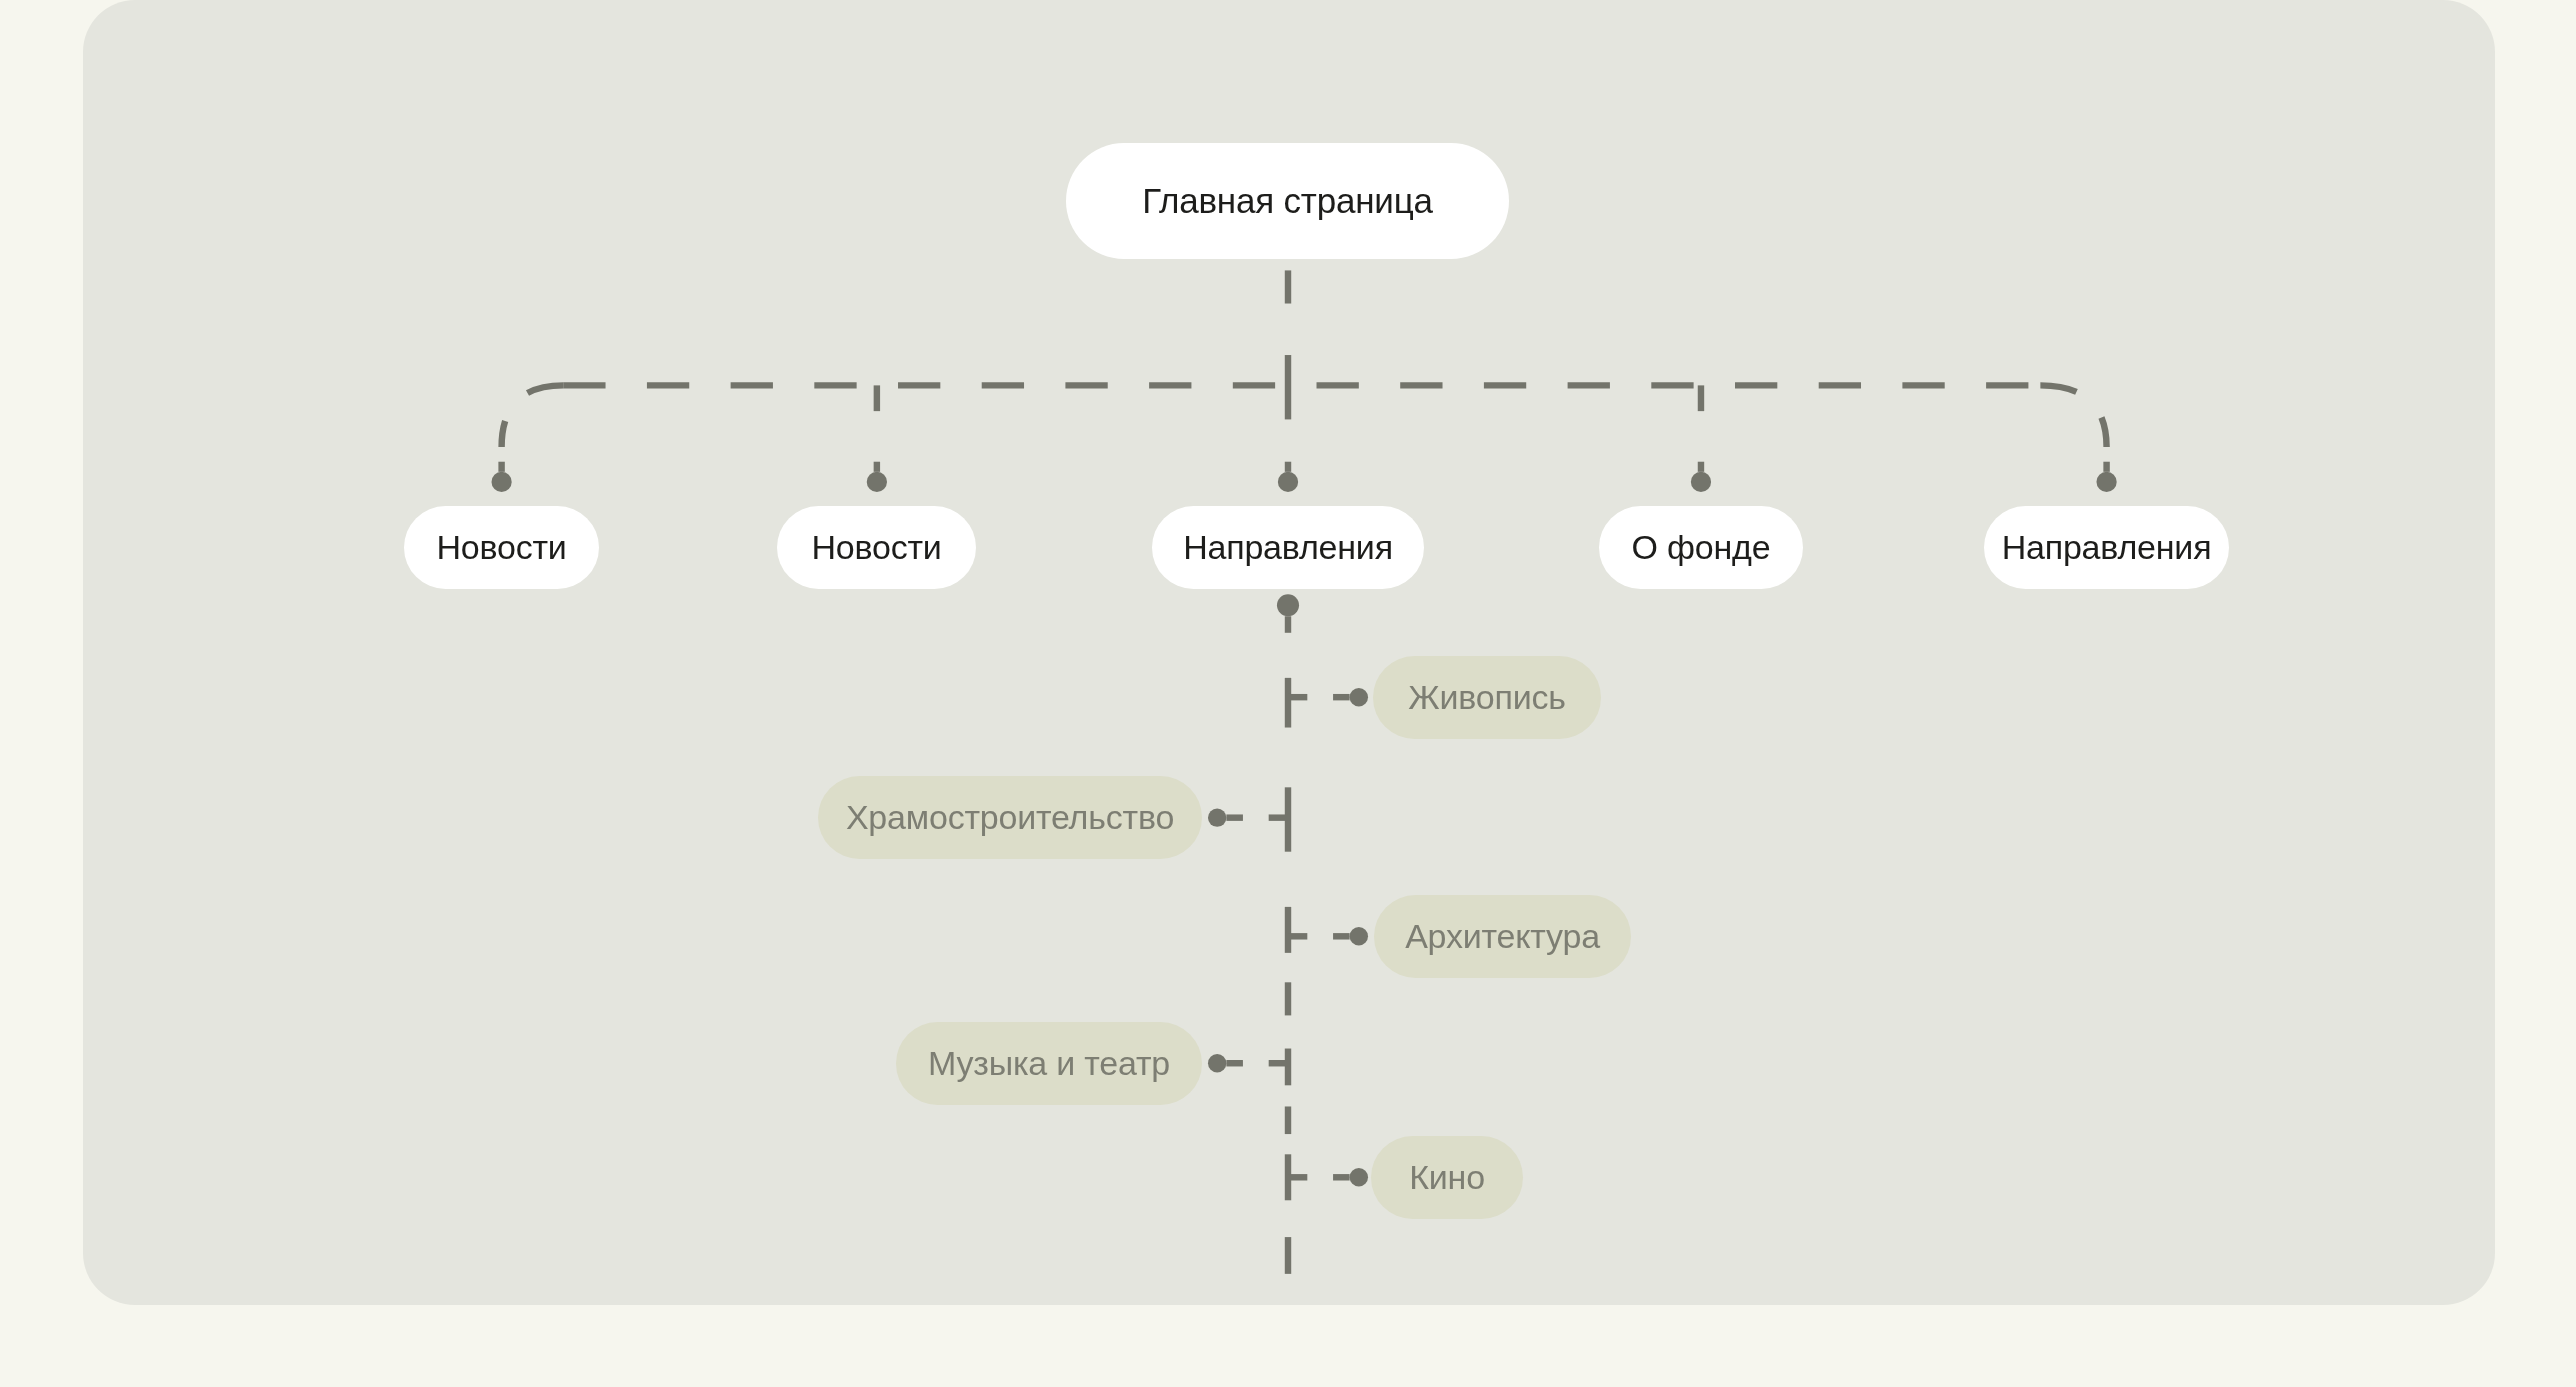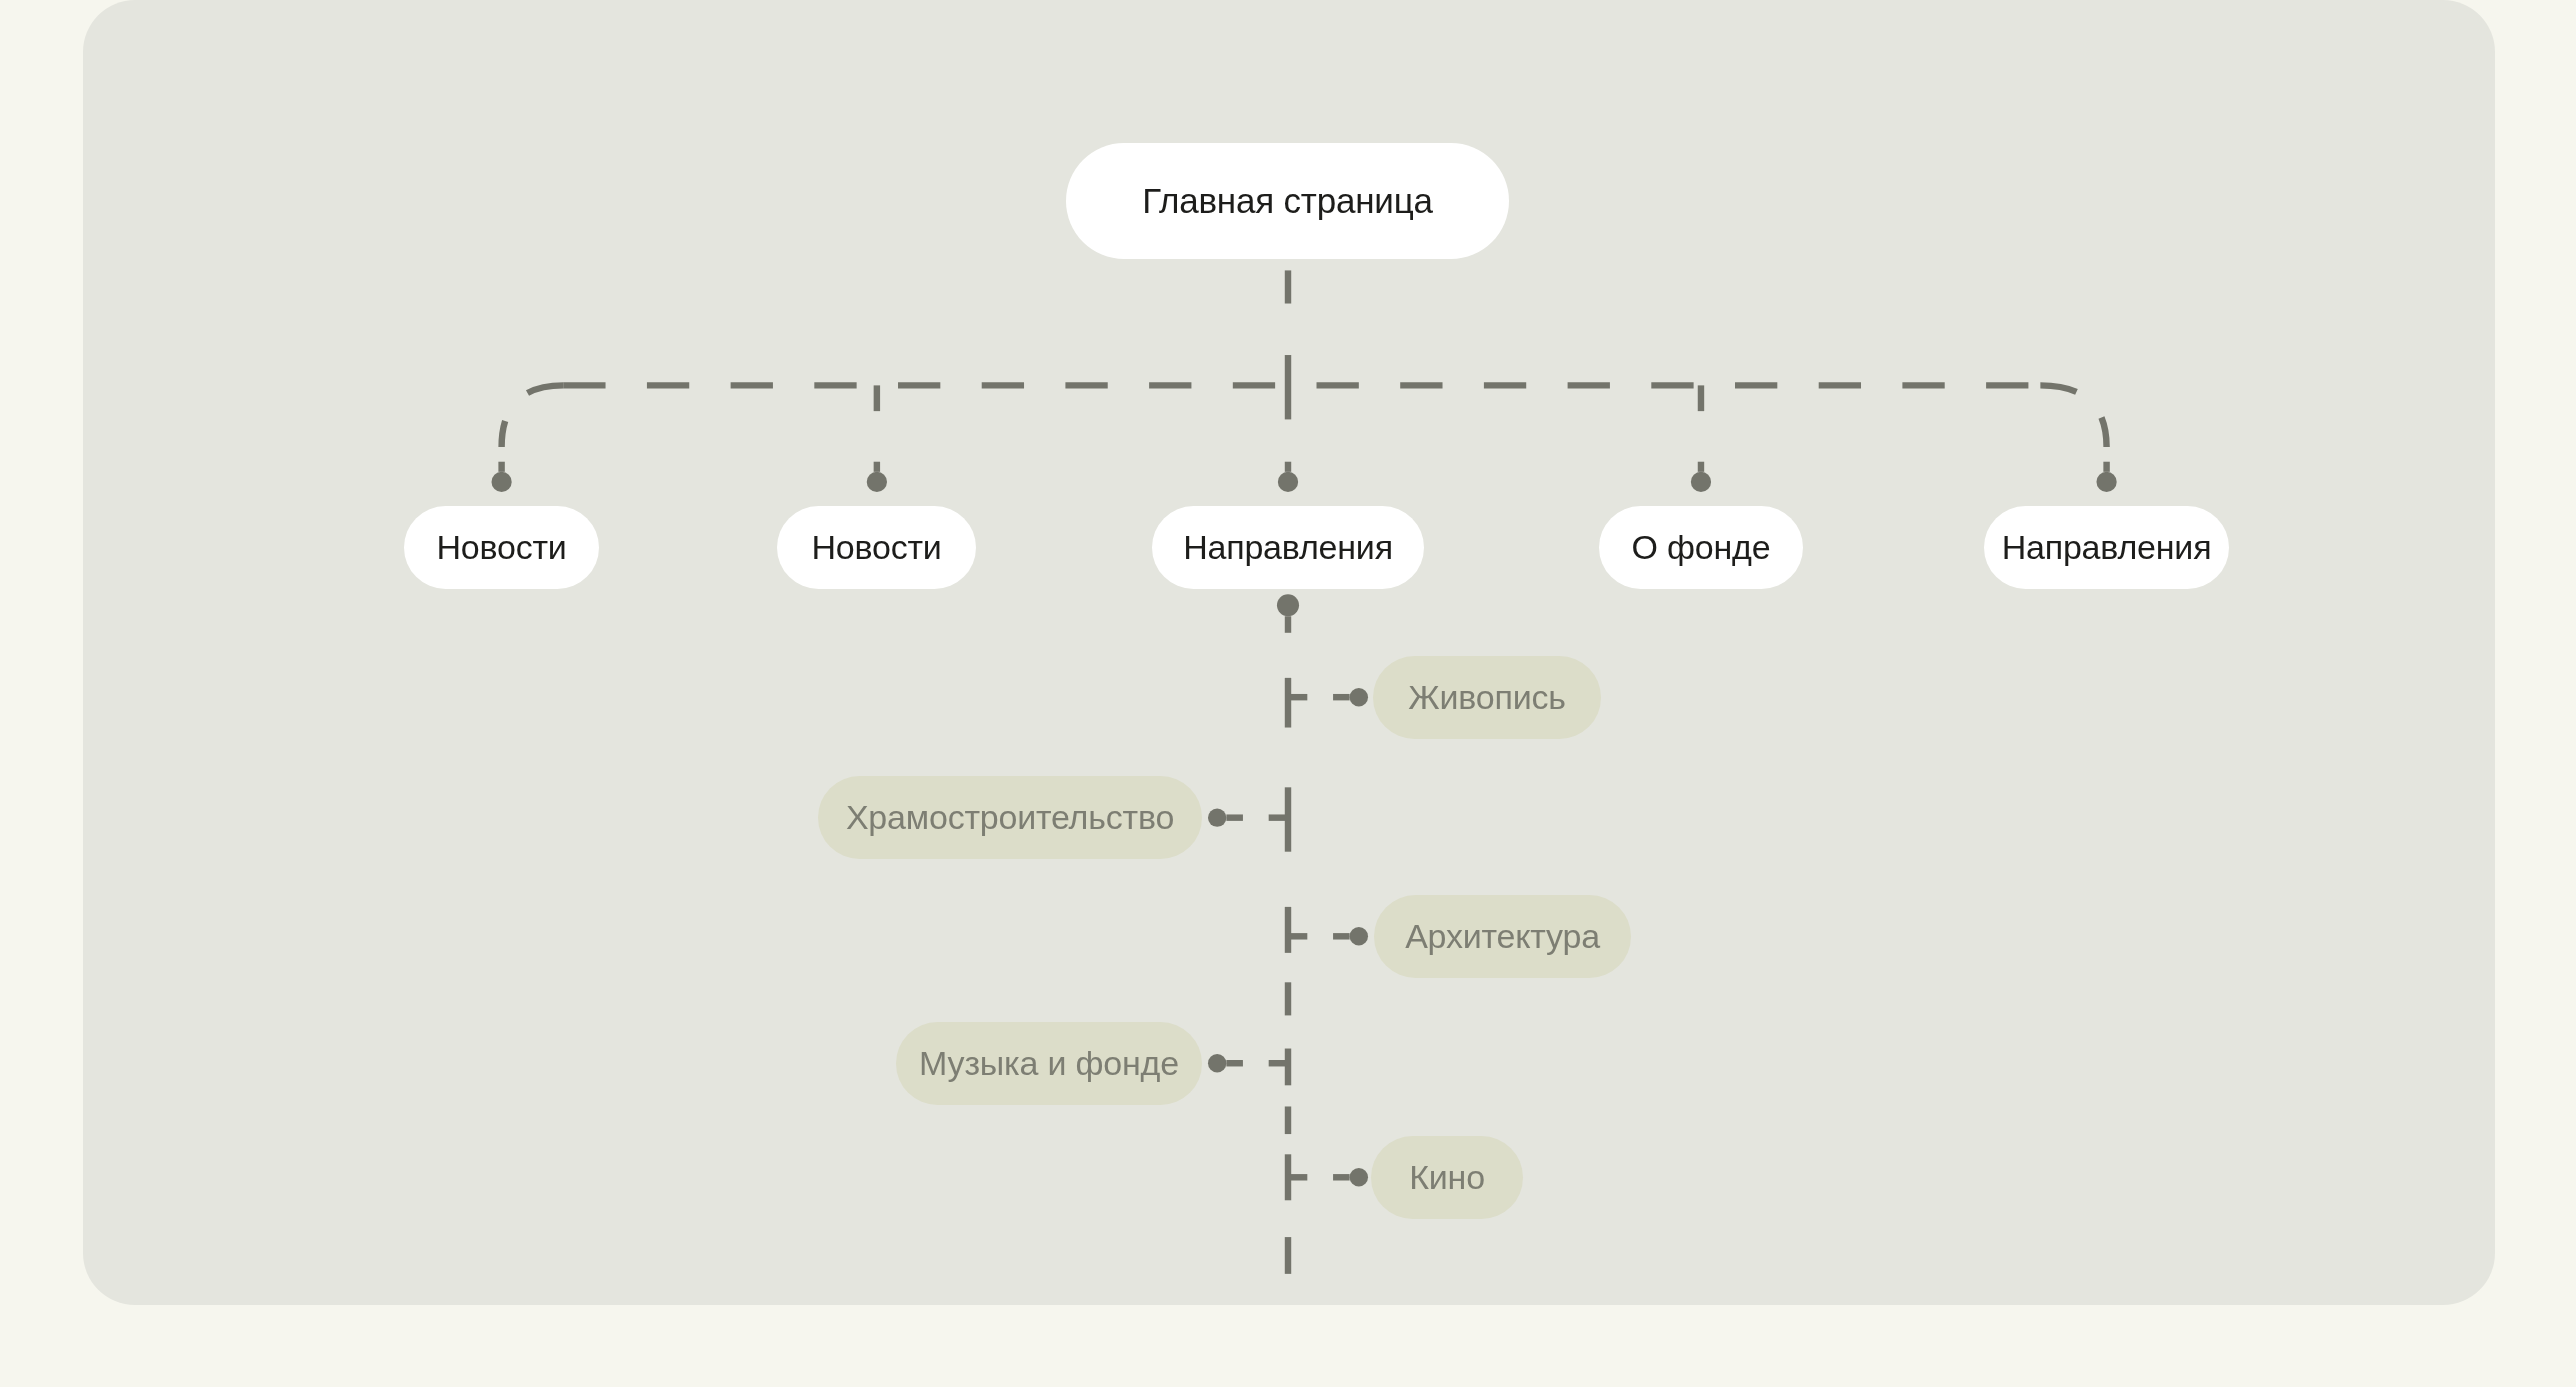--- a/index.html
+++ b/index.html
@@ -154,18 +154,18 @@
 <div class="pill l2 s-painting">
     <span>Живопись</span>
   </div>
 <div class="pill l2 s-church">
     <span>Храмостроительство</span>
   </div>
 <div class="pill l2 s-architecture">
     <span>Архитектура</span>
   </div>
 <div class="pill l2 s-music">
-    <span>Музыка и фонде</span>
+    <span>Музыка и театр</span>
   </div>
 <div class="pill l2 s-cinema">
     <span>Кино</span>
   </div>
 
 
 </body></html>

